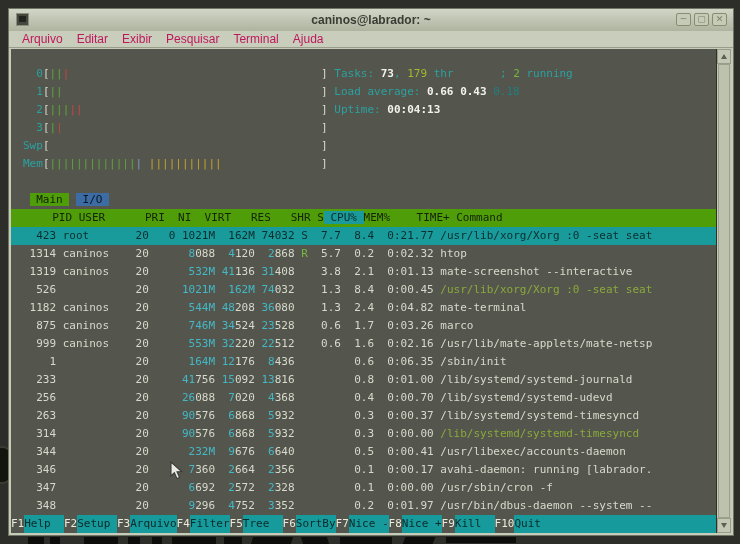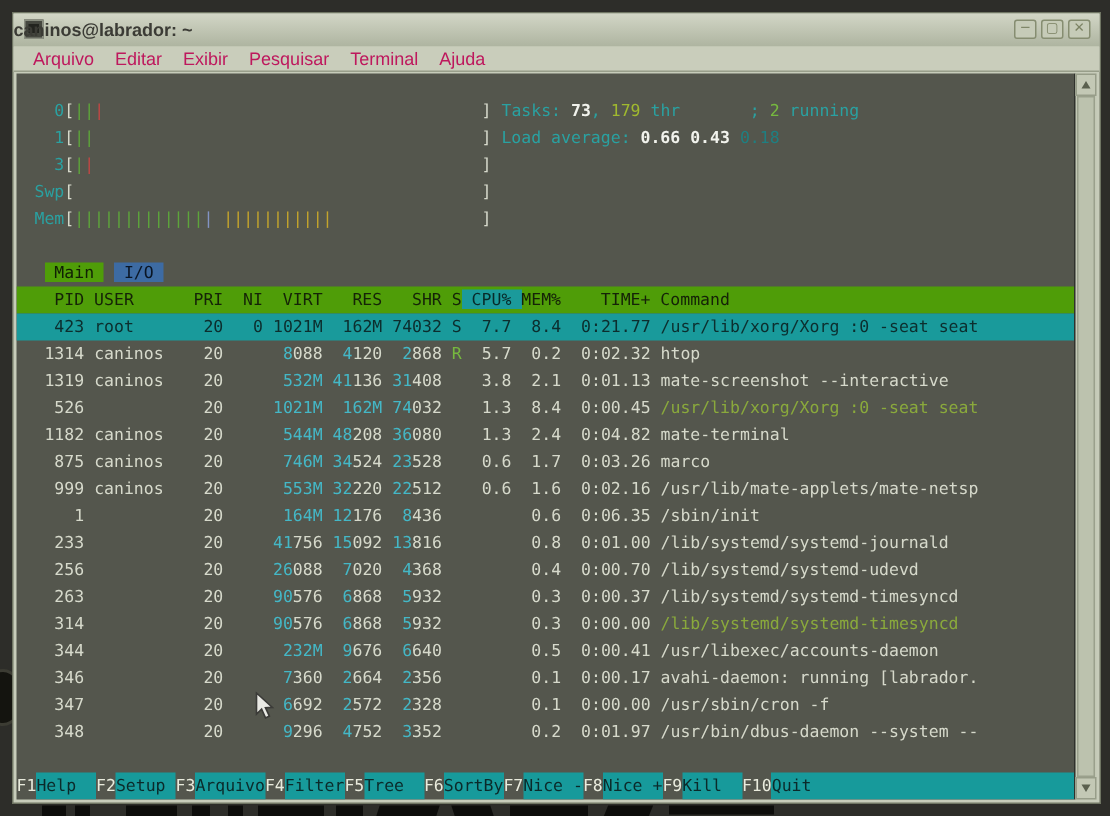--- a/index.html
+++ b/index.html
@@ -11,35 +11,35 @@
   .dblob{position:absolute;left:-12px;top:446px;width:24px;height:34px;border-radius:50%;
          background:#14140f;border:2px solid #3c3c33}
   
   .window{position:absolute;left:8px;top:8px;width:726px;height:528px;background:#c7ccba;
           border:1px solid #6f7563;box-sizing:border-box}
   .titlebar{position:absolute;left:0;top:0;right:0;height:22px;
             background:linear-gradient(#d2d6c6,#aeb4a0);display:flex;align-items:center}
   .win-icon{position:absolute;left:7px;top:4px;width:13px;height:13px;background:#45473f;
             border:1px solid #8a8e80;box-sizing:border-box}
   .win-icon:before{content:"";position:absolute;left:2px;top:2px;right:2px;bottom:3px;background:#23241f}
-  .title{position:absolute;left:0;right:0;text-align:left;
+  .title{position:absolute;left:0;right:0;text-align:center;
          font:bold 12px "Liberation Sans",sans-serif;color:#3b3b35}
   .winbtns{position:absolute;right:6px;top:4px;display:flex;gap:3px}
   .wbtn{width:15px;height:13px;border:1px solid #868d71;border-radius:2px;box-sizing:border-box;
         color:#7b8263;font:9px/11px "DejaVu Sans",sans-serif;text-align:center;background:#c6cbb8}
   .menubar{position:absolute;left:0;top:22px;right:0;height:17px;background:#c9cdbb;
            border-bottom:1px solid #989e8a;display:flex;align-items:center;padding-left:6px;
            font:12px "Liberation Sans",sans-serif;color:#be185d;box-sizing:border-box}
   .menubar span{padding:0 7px}
   
   .termarea{position:absolute;left:2px;right:2px;top:40px;bottom:2px;display:flex}
   .terminal{flex:1;background:#54564d;overflow:hidden;position:relative;
             font-size:11px;line-height:18px;color:#d6d9cb}
   .tline{white-space:pre;height:18px;padding-left:12px}
-  .thead{background:#4f9d08;color:#152307;padding-left:12px}
+  .thead{background:#4f9d08;color:#152307;padding-left:28px}
   .sort{background:#1b9a9b;color:#082a2a}
   .sel{background:#199a9b}
   .sel span{color:#0c2e2e !important}
   .tab-main{background:#4f9d08;color:#112005}
   .tab-io{background:#3d6ba3;color:#0a1524}
   .fnbar{position:absolute;left:0;right:0;bottom:0;height:18px;display:flex}
   .fnbar span{white-space:pre}
   .fnkey{color:#e9ebdd}
   .fnlabel{background:#179a9b;color:#0b2a2a}
   .fnfill{flex:1;background:#179a9b}
@@ -104,20 +104,21 @@
       <span>Pesquisar</span>
       <span>Terminal</span>
       <span>Ajuda</span>
     </div>
   <div class="termarea">
     <div class="terminal">
       <div id="term-lines">
           <div style="height: 16px;"></div>
           <div class="tline"><span class="c-teal">  0</span><span class="c-plain">[</span><span class="bar-green">||</span><span class="bar-red">|</span><span>                                      </span><span class="c-plain">]</span><span> </span><span class="c-teal">Tasks: </span><span class="c-bold">73</span><span class="c-teal">,</span><span> </span><span class="c-lime">179</span><span class="c-teal"> thr</span><span>       </span><span class="c-teal">; </span><span class="c-green">2</span><span class="c-teal"> running</span></div>
           <div class="tline"><span class="c-teal">  1</span><span class="c-plain">[</span><span class="bar-green">||</span><span>                                       </span><span class="c-plain">]</span><span> </span><span class="c-teal">Load average: </span><span class="c-bold">0.66 </span><span class="c-bold">0.43 </span><span class="c-dim">0.18</span></div>
+          <div class="tline"><span class="c-teal">  2</span><span class="c-plain">[</span><span class="bar-green">|||</span><span class="bar-red">||</span><span>                                    </span><span class="c-plain">]</span><span> </span><span class="c-teal">Uptime: </span><span class="c-bold">00:04:13</span></div>
           <div class="tline"><span class="c-teal">  3</span><span class="c-plain">[</span><span class="bar-green">|</span><span class="bar-red">|</span><span>                                       </span><span class="c-plain">]</span><span> </span></div>
           <div class="tline"><span class="c-teal">Swp</span><span class="c-plain">[</span><span>                                         </span><span class="c-plain">]</span><span> </span></div>
           <div class="tline"><span class="c-teal">Mem</span><span class="c-plain">[</span><span class="bar-green">|||||||||||||</span><span class="bar-blue">|</span><span> </span><span class="bar-yellow">|||||||||||</span><span>               </span><span class="c-plain">]</span><span> </span></div>
           <div class="tline"></div>
           <div class="tline"><span> </span><span class="tab-main"> Main </span><span> </span><span class="tab-io"> I/O </span></div>
           <div class="tline thead"><span>  PID USER      PRI  NI  VIRT   RES   SHR S</span><span class="sort"> CPU% </span><span>MEM%    TIME+ Command</span></div>
           <div class="tline sel"><span class="c-plain">  423</span><span> </span><span class="c-plain">root     </span><span> </span><span class="c-plain"> 20</span><span> </span><span class="c-plain">  0</span><span> </span><span class="c-cyan">1021M</span><span> </span><span> </span><span class="c-cyan">162M</span><span> </span><span class="c-cyan">74</span><span class="c-plain">032</span><span> </span><span class="c-plain">S</span><span> </span><span class="c-plain"> 7.7</span><span> </span><span class="c-plain"> 8.4</span><span> </span><span class="c-plain"> 0:21.77</span><span> </span><span class="c-plain">/usr/lib/xorg/Xorg :0 -seat seat</span></div>
           <div class="tline"><span class="c-plain"> 1314</span><span> </span><span class="c-plain">caninos  </span><span> </span><span class="c-plain"> 20</span><span> </span><span class="c-plain">   </span><span> </span><span> </span><span class="c-cyan">8</span><span class="c-plain">088</span><span> </span><span> </span><span class="c-cyan">4</span><span class="c-plain">120</span><span> </span><span> </span><span class="c-cyan">2</span><span class="c-plain">868</span><span> </span><span class="c-green">R</span><span> </span><span class="c-plain"> 5.7</span><span> </span><span class="c-plain"> 0.2</span><span> </span><span class="c-plain"> 0:02.32</span><span> </span><span class="c-plain">htop</span></div>
           <div class="tline"><span class="c-plain"> 1319</span><span> </span><span class="c-plain">caninos  </span><span> </span><span class="c-plain"> 20</span><span> </span><span class="c-plain">   </span><span> </span><span> </span><span class="c-cyan">532M</span><span> </span><span class="c-cyan">41</span><span class="c-plain">136</span><span> </span><span class="c-cyan">31</span><span class="c-plain">408</span><span> </span><span class="c-plain"> </span><span> </span><span class="c-plain"> 3.8</span><span> </span><span class="c-plain"> 2.1</span><span> </span><span class="c-plain"> 0:01.13</span><span> </span><span class="c-plain">mate-screenshot --interactive</span></div>
           <div class="tline"><span class="c-plain">  526</span><span> </span><span class="c-plain">         </span><span> </span><span class="c-plain"> 20</span><span> </span><span class="c-plain">   </span><span> </span><span class="c-cyan">1021M</span><span> </span><span> </span><span class="c-cyan">162M</span><span> </span><span class="c-cyan">74</span><span class="c-plain">032</span><span> </span><span class="c-plain"> </span><span> </span><span class="c-plain"> 1.3</span><span> </span><span class="c-plain"> 8.4</span><span> </span><span class="c-plain"> 0:00.45</span><span> </span><span class="c-cmdgreen">/usr/lib/xorg/Xorg :0 -seat seat</span></div>

